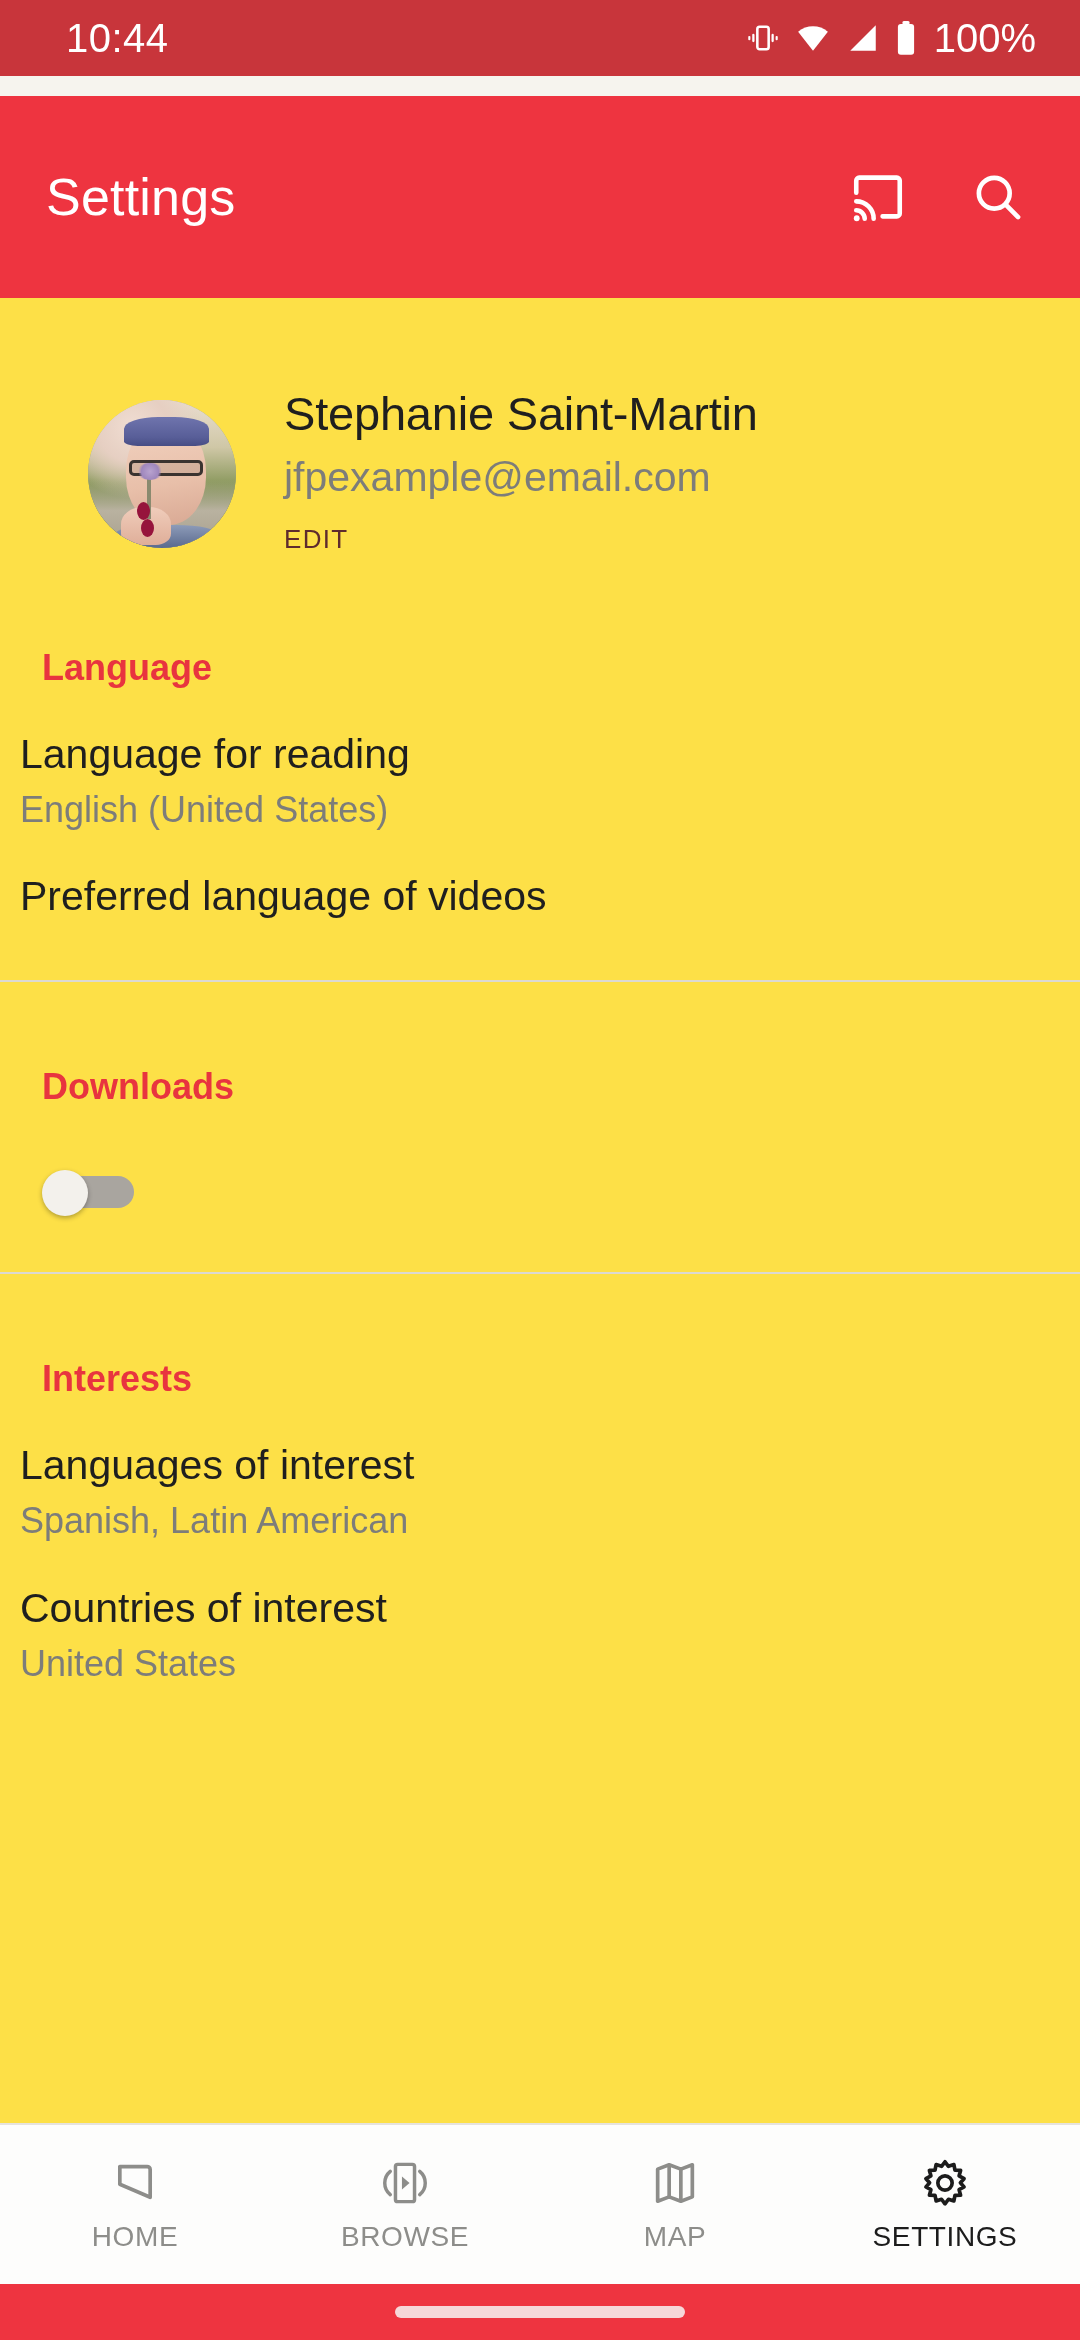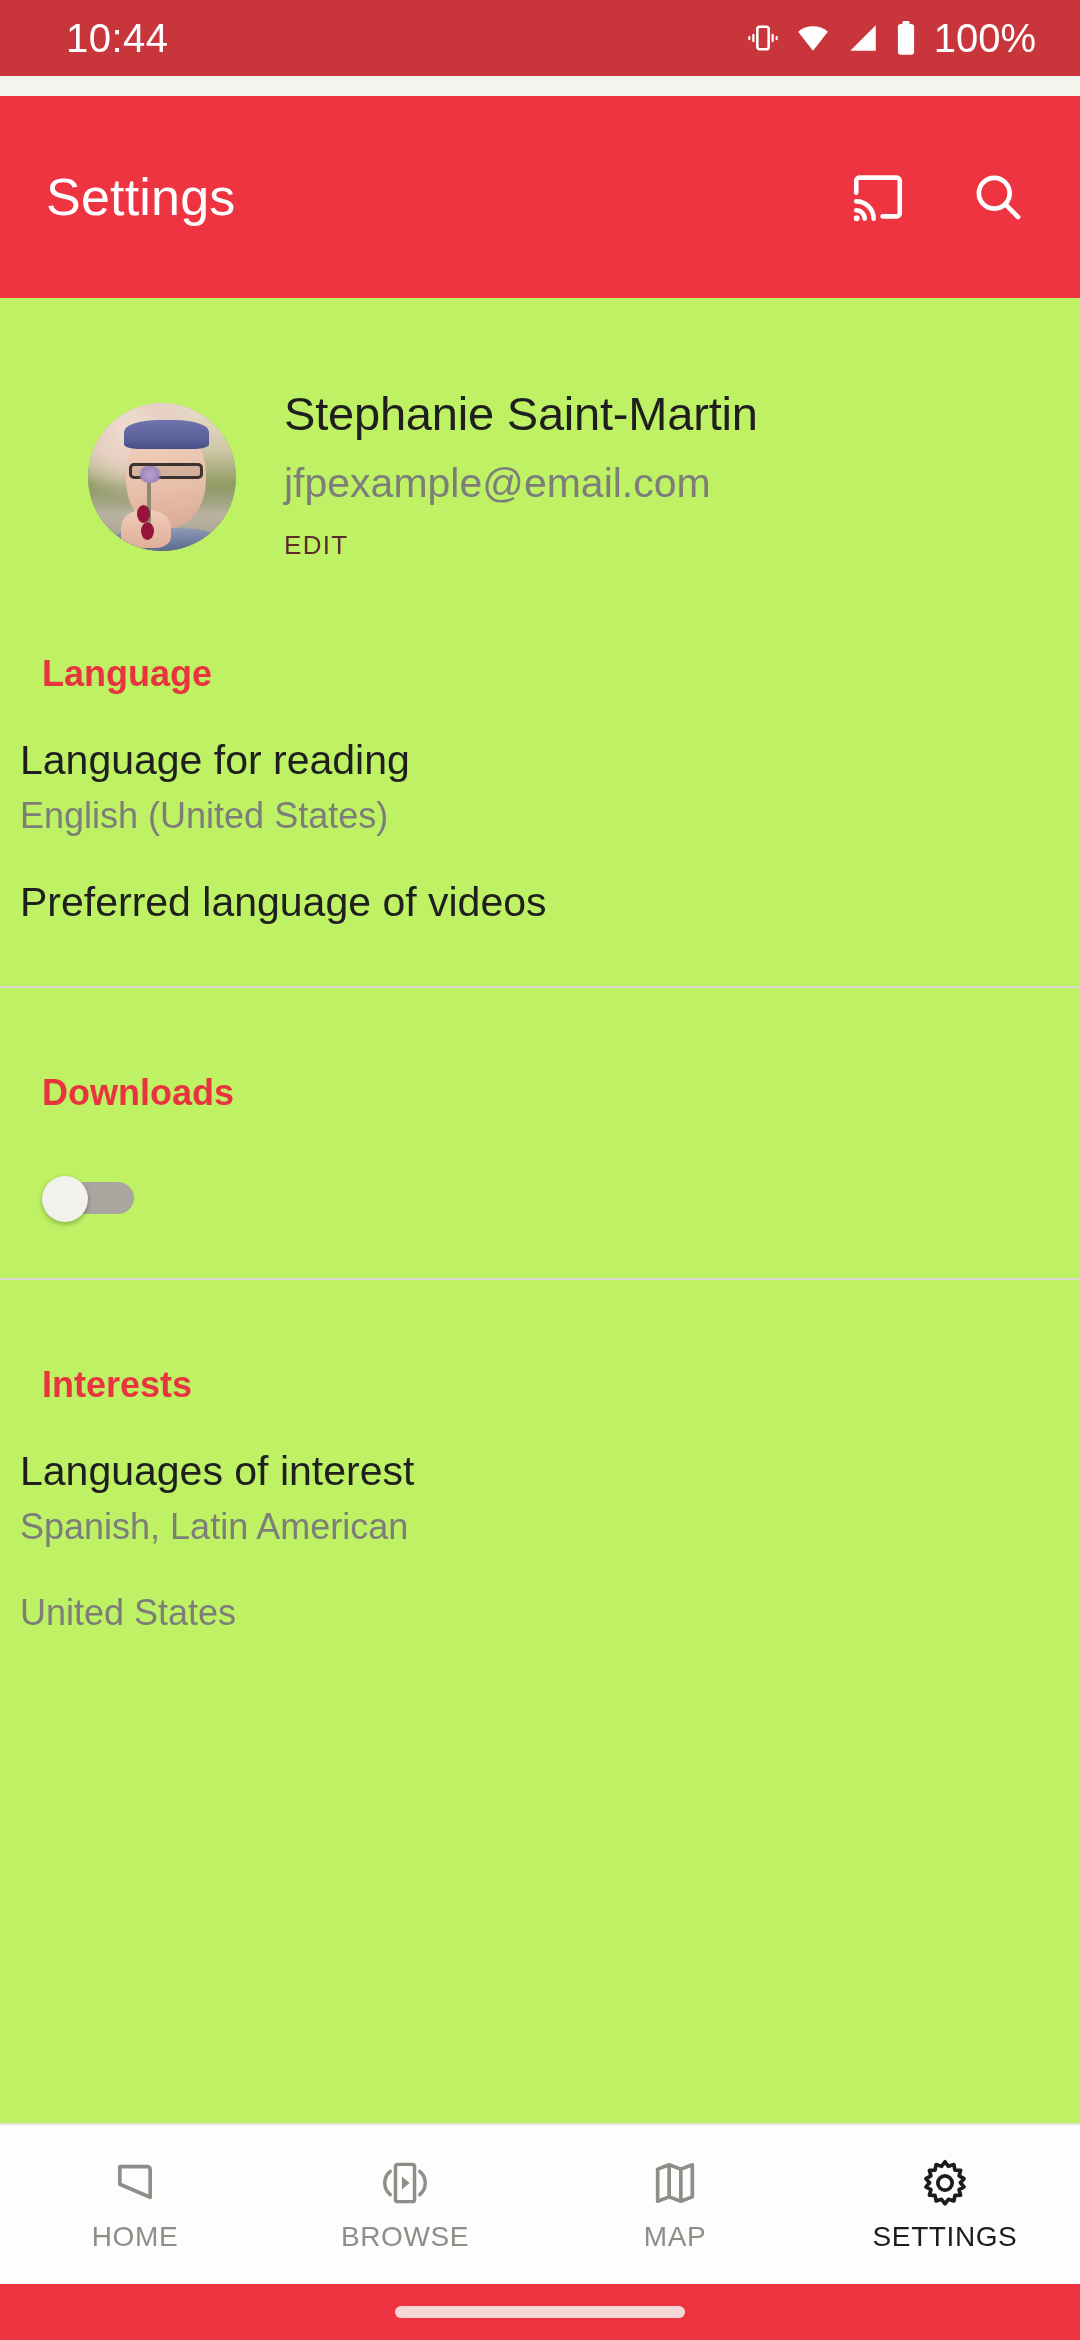--- a/index.html
+++ b/index.html
@@ -42,21 +42,21 @@
   }
   .app-actions{ display:flex; align-items:center; gap:48px; }
   .icon-btn{
     width:72px; height:72px; display:flex; align-items:center; justify-content:center;
   }
   .icon-btn svg{ display:block; }
 
   
   .content{
     position:absolute; top:298px; left:0; width:1080px; height:1848px;
-    background:#bef264;
+    background:#fde047;
     overflow:hidden;
   }
 
   .profile{
     display:flex; align-items:center;
     padding:90px 0 0 88px;
   }
   .avatar{
     width:148px; height:148px; border-radius:50%;
     overflow:hidden; flex:0 0 148px;
@@ -114,21 +114,21 @@
   .avatar .ph-nail.n1{ left:33%; bottom:19%; }
   .avatar .ph-nail.n2{ left:36%; bottom:8%; }
 
   .profile-text{ margin-left:48px; padding-bottom:6px; }
   .profile-name{
     font-size:47px; color:#1f1f1f; font-weight:400; line-height:1.12;
     letter-spacing:-.2px;
   }
   .profile-email{
     font-size:41px; color:#7d7d7a; font-weight:400; line-height:1.2;
-    margin-top:18px;
+    margin-top:12px;
   }
   .profile-edit{
     font-size:26px; color:#5e2b2d; letter-spacing:1.3px; font-weight:400;
     margin-top:22px;
   }
 
   .section-header{
     font-size:36px; font-weight:700; color:#e8343f;
     padding-left:42px;
   }
@@ -305,20 +305,21 @@
   <div class="divider div-2"></div>
 
   <div class="section-header sec-int-header">Interests</div>
 
   <div class="list-item">
     <div class="item-title">Languages of interest</div>
     <div class="item-sub">Spanish, Latin American</div>
   </div>
 
   <div class="list-item">
+    <div class="item-title">Countries of interest</div>
     <div class="item-sub">United States</div>
   </div>
 
 </div>
 
 <div class="bottom-nav">
 
   <div class="nav-item">
     <span>
       <svg width="52" height="52" viewBox="0 0 24 24" fill="none" stroke="#8d8d8a" stroke-width="1.7" stroke-linejoin="round">

